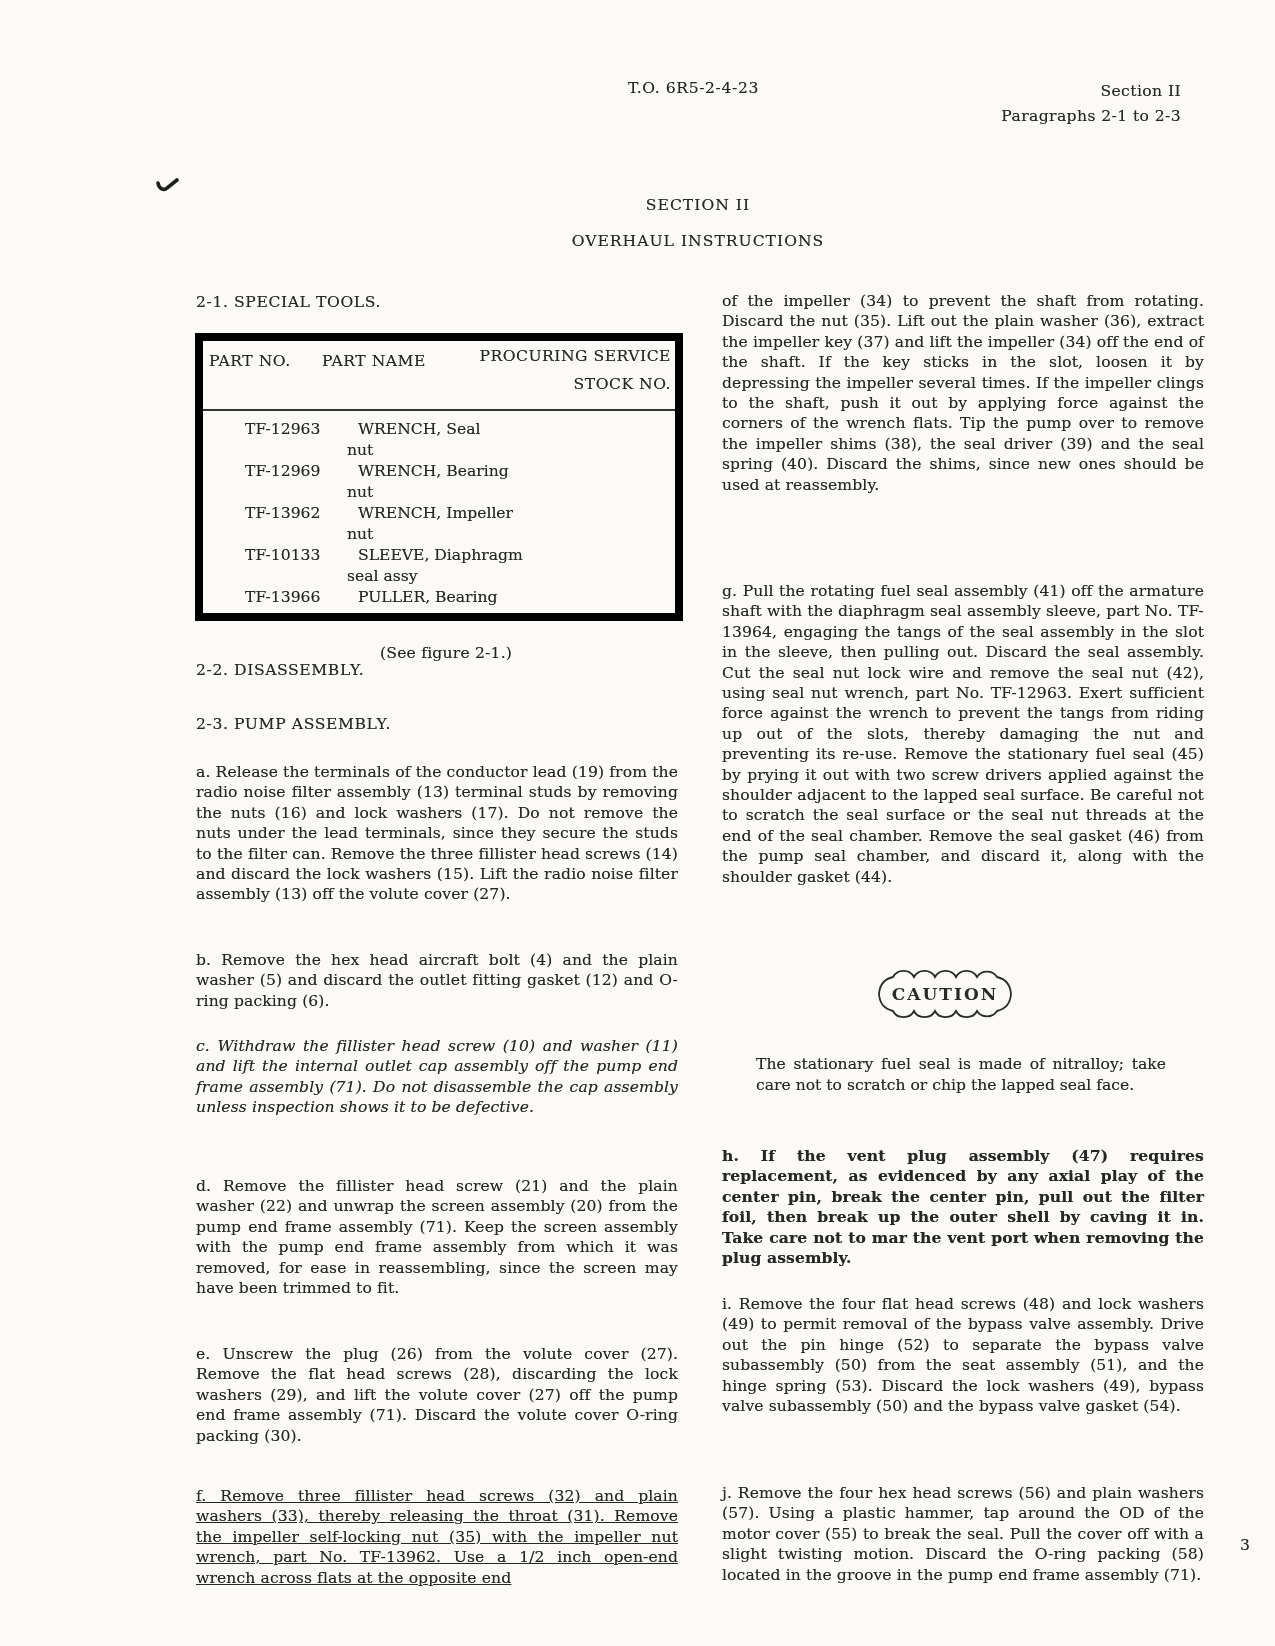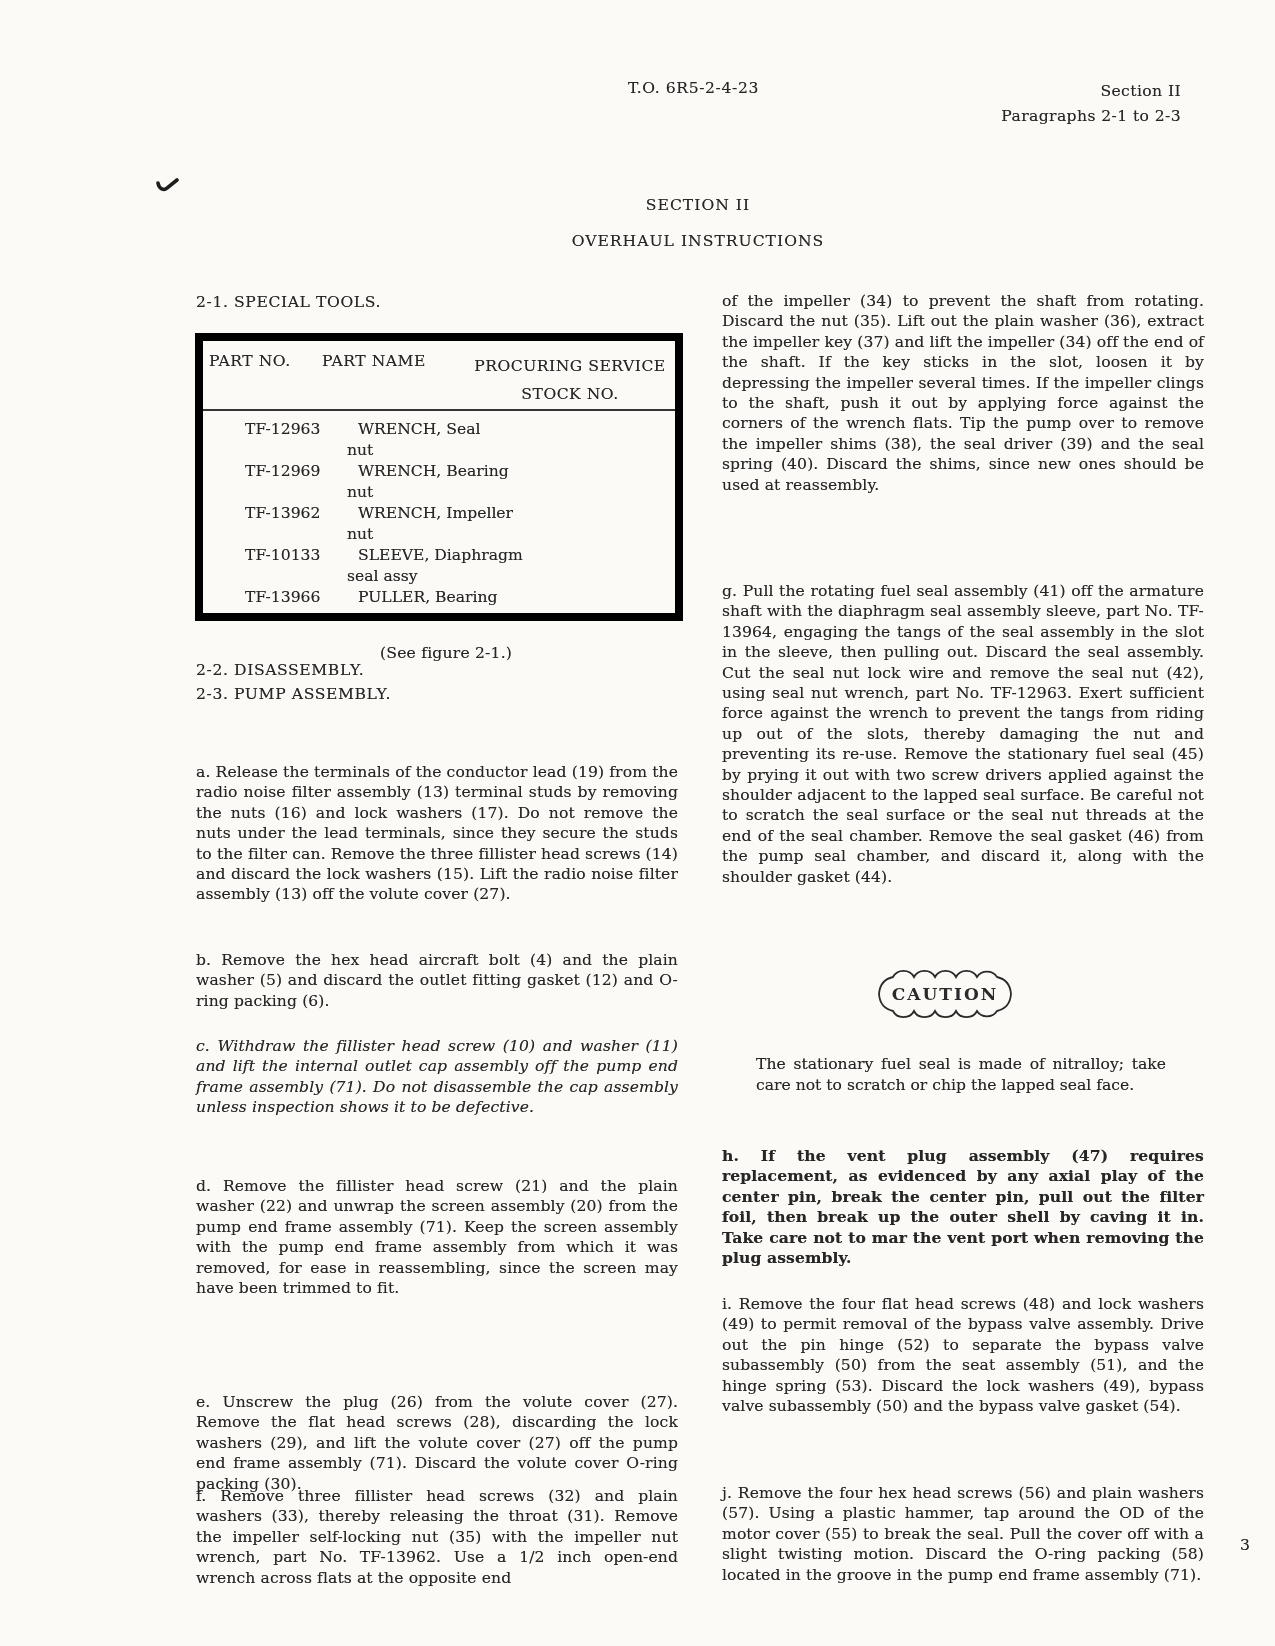--- a/index.html
+++ b/index.html
@@ -28,21 +28,21 @@
   }
   
   .tools-table{
     position:absolute;left:195px;top:333px;width:472px;height:272px;
     border:8px solid #000000;
     text-shadow:0 0 .4px rgba(20,20,20,.45);
   }
   .t-head{position:relative;height:68px;border-bottom:2px solid #343434;}
   .t-head .c1{position:absolute;left:6px;top:11px;letter-spacing:.5px;}
   .t-head .c2{position:absolute;left:119px;top:11px;letter-spacing:.5px;}
-  .t-head .c3{position:absolute;left:266px;top:11px;width:202px;text-align:center;line-height:28px;letter-spacing:.5px;}
+  .t-head .c3{position:absolute;left:266px;top:1px;width:202px;text-align:right;line-height:28px;letter-spacing:.5px;}
   .t-body{padding-top:8px;}
   .t-row{line-height:21px;padding-left:36px;}
   .t-row .pn{display:inline-block;width:113px;padding-left:6px;}
   .t-row .n2{margin-left:108px;}
   .t-row .n2:empty{display:none;}
   .caution-note{
     position:absolute;left:756px;top:1054px;width:410px;text-align:justify;
     line-height:20.6px;text-shadow:0 0 .4px rgba(20,20,20,.45);
   }
   svg text{font-family:"DejaVu Serif","Liberation Serif",serif;}
@@ -93,28 +93,28 @@
     </div>
     <div class="t-row">
       <span class="pn">TF-13966</span><span class="n1">PULLER, Bearing</span>
       
     </div>
   </div>
 </div>
 
 <div class="heading" style="left:196px;top:661px;">2-2. DISASSEMBLY.</div>
 <div class="heading" style="left:380px;top:644px;letter-spacing:.2px;">(See figure 2-1.)</div>
-<div class="heading" style="left:196px;top:685px;">2-3. PUMP ASSEMBLY.</div>
+<div class="heading" style="left:196px;top:715px;">2-3. PUMP ASSEMBLY.</div>
 
 <div class="para" style="left:196px;top:762px;">a.  Release the terminals of the conductor lead (19) from the radio noise filter assembly (13) terminal studs by removing the nuts (16) and lock washers (17). Do not remove the nuts under the lead terminals, since they secure the studs to the filter can.  Remove the three fillister head screws (14) and discard the lock washers (15).  Lift the radio noise filter assembly (13) off the volute cover (27).</div>
 <div class="para" style="left:196px;top:950px;">b.  Remove the hex head aircraft bolt (4) and the plain washer (5) and discard the outlet fitting gasket (12) and O-ring packing (6).</div>
 <div class="para" style="left:196px;top:1036px;font-style:italic;">c.  Withdraw the fillister head screw (10) and washer (11) and lift the internal outlet cap assembly off the pump end frame assembly (71).  Do not disassemble the cap assembly unless inspection shows it to be defective.</div>
 <div class="para" style="left:196px;top:1176px;">d.  Remove the fillister head screw (21) and the plain washer (22) and unwrap the screen assembly (20) from the pump end frame assembly (71).  Keep the screen assembly with the pump end frame assembly from which it was removed, for ease in reassembling, since the screen may have been trimmed to fit.</div>
-<div class="para" style="left:196px;top:1344px;margin-top:48px;">e.  Unscrew the plug (26) from the volute cover (27). Remove the flat head screws (28), discarding the lock washers (29), and lift the volute cover (27) off the pump end frame assembly (71).  Discard the volute cover O-ring packing (30).</div>
-<div class="para" style="left:196px;top:1486px;">f.  Remove three fillister head screws (32) and plain washers (33), thereby releasing the throat (31).  Remove the impeller self-locking nut (35) with the impeller nut wrench, part No. TF-13962.  Use a 1/2 inch open-end wrench across flats at the opposite end</div>
+<div class="para" style="left:196px;top:1344px;">e.  Unscrew the plug (26) from the volute cover (27). Remove the flat head screws (28), discarding the lock washers (29), and lift the volute cover (27) off the pump end frame assembly (71).  Discard the volute cover O-ring packing (30).</div>
+<div class="para" style="left:196px;top:1486px;text-decoration:underline;">f.  Remove three fillister head screws (32) and plain washers (33), thereby releasing the throat (31).  Remove the impeller self-locking nut (35) with the impeller nut wrench, part No. TF-13962.  Use a 1/2 inch open-end wrench across flats at the opposite end</div>
 
 <div class="para" style="left:722px;top:291px;">of the impeller (34) to prevent the shaft from rotating. Discard the nut (35).  Lift out the plain washer (36), extract the impeller key (37) and lift the impeller (34) off the end of the shaft.  If the key sticks in the slot, loosen it by depressing the impeller several times. If the impeller clings to the shaft, push it out by applying force against the corners of the wrench flats. Tip the pump over to remove the impeller shims (38), the seal driver (39) and the seal spring (40).  Discard the shims, since new ones should be used at reassembly.</div>
 <div class="para" style="left:722px;top:581px;">g.  Pull the rotating fuel seal assembly (41) off the armature shaft with the diaphragm seal assembly sleeve, part No. TF-13964, engaging the tangs of the seal assembly in the slot in the sleeve, then pulling out.  Discard the seal assembly.  Cut the seal nut lock wire and remove the seal nut (42), using seal nut wrench, part No. TF-12963.  Exert sufficient force against the wrench to prevent the tangs from riding up out of the slots, thereby damaging the nut and preventing its re-use.  Remove the stationary fuel seal (45) by prying it out with two screw drivers applied against the shoulder adjacent to the lapped seal surface.  Be careful not to scratch the seal surface or the seal nut threads at the end of the seal chamber. Remove the seal gasket (46) from the pump seal chamber, and discard it, along with the shoulder gasket (44).</div>
 
 <svg class="abs" style="left:872px;top:960px;" width="146" height="68" viewBox="0 0 146 68">
   <path d="M7 34
            Q8 20 21 17
            a 11.5 10.5 0 0 1 21 0 a 11.5 10.5 0 0 1 21 0 a 11.5 10.5 0 0 1 21 0 a 11.5 10.5 0 0 1 21 0 a 11.5 10.5 0 0 1 20 0
            Q138 20 139 34
            Q138 48 125 51

